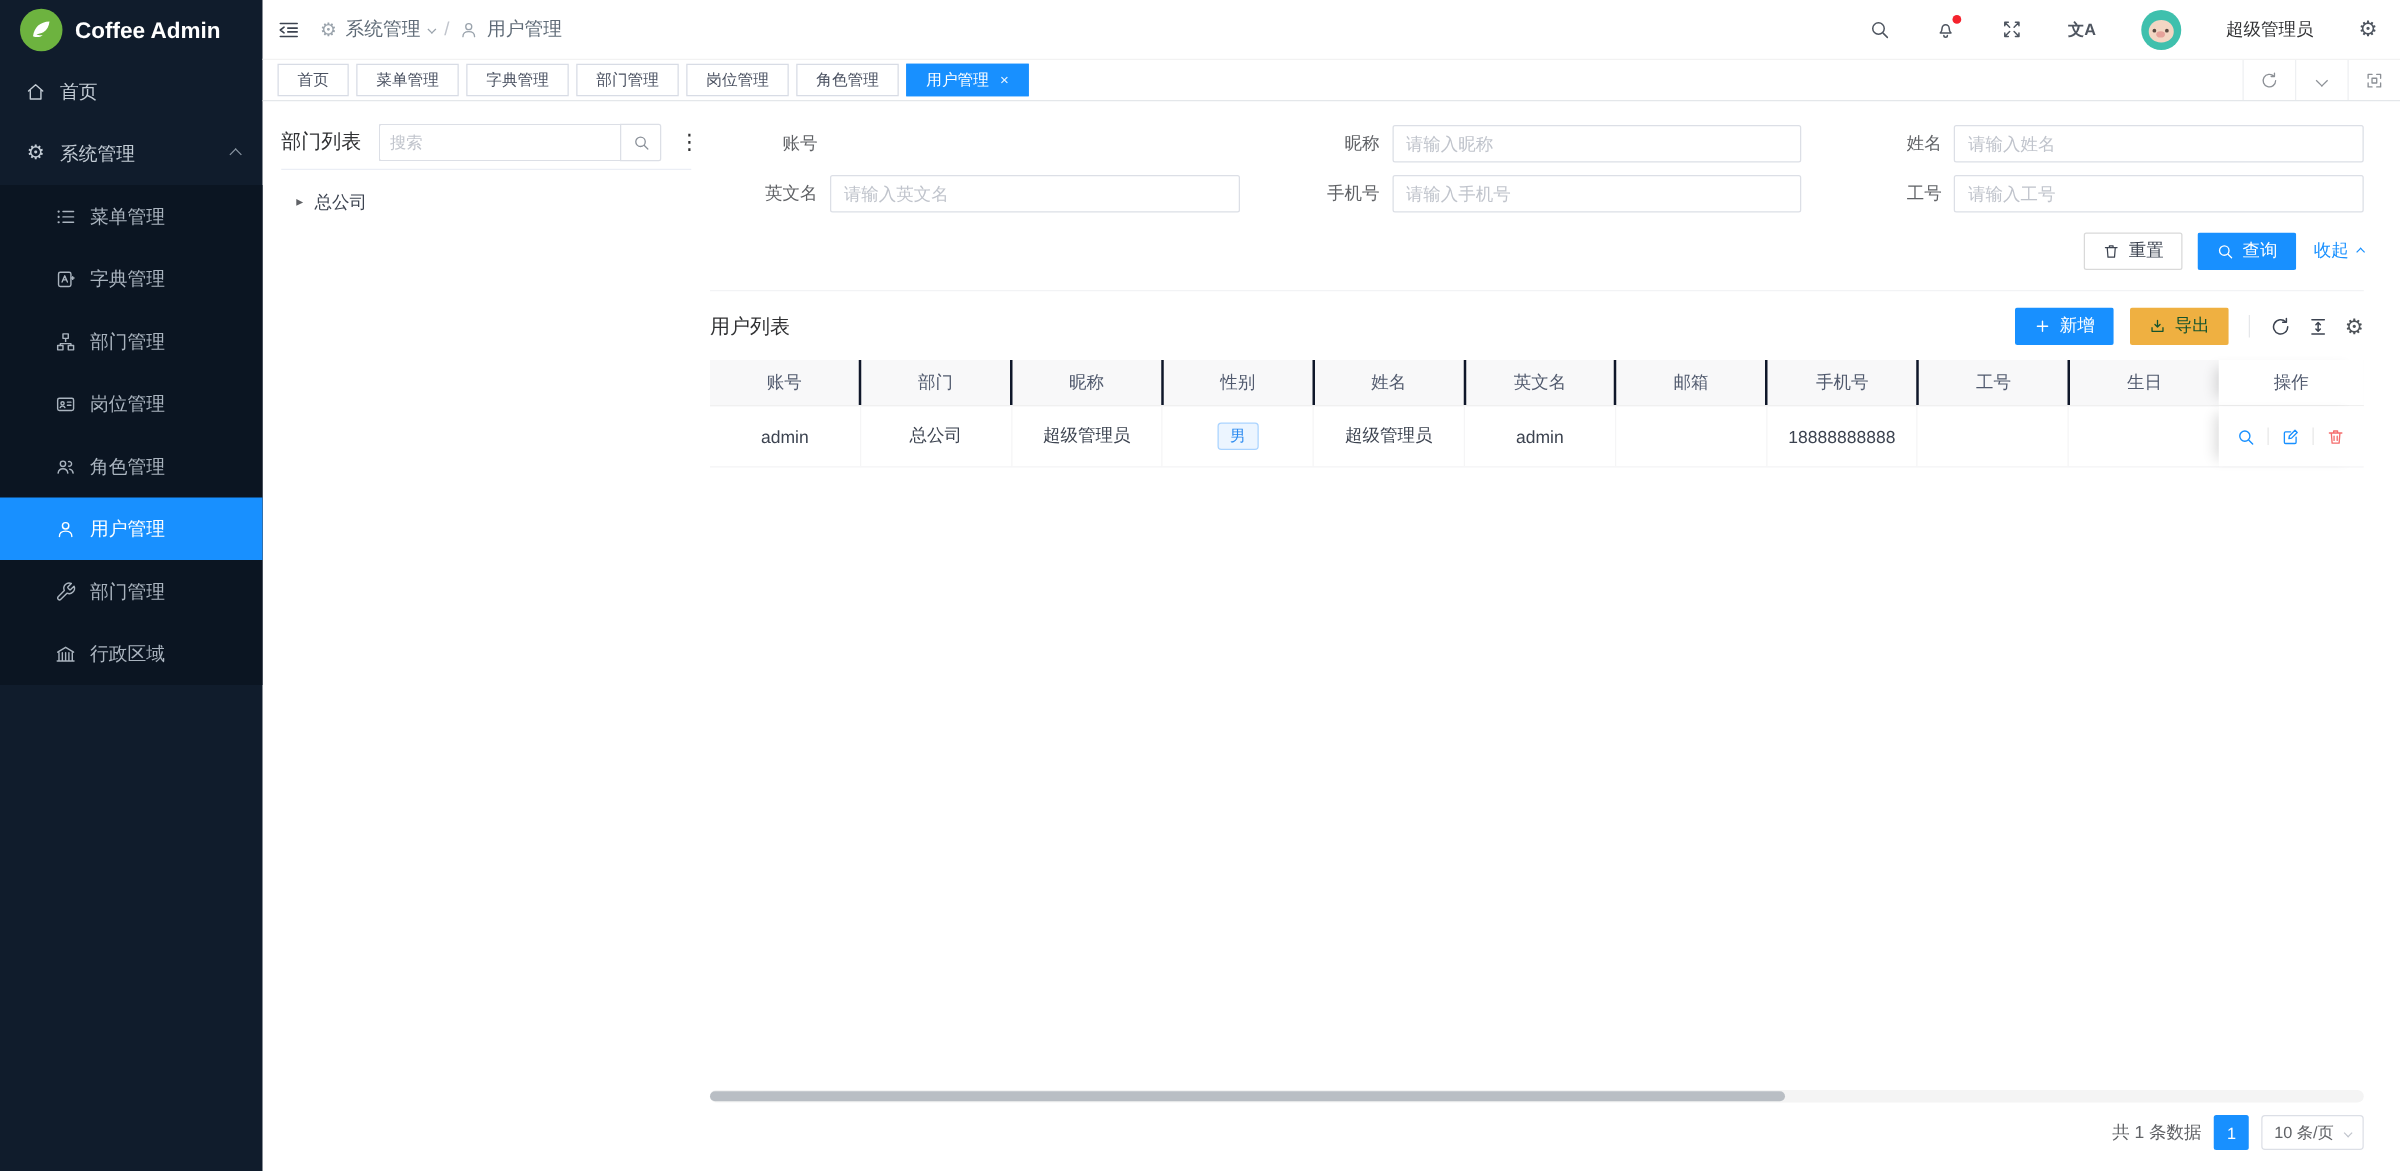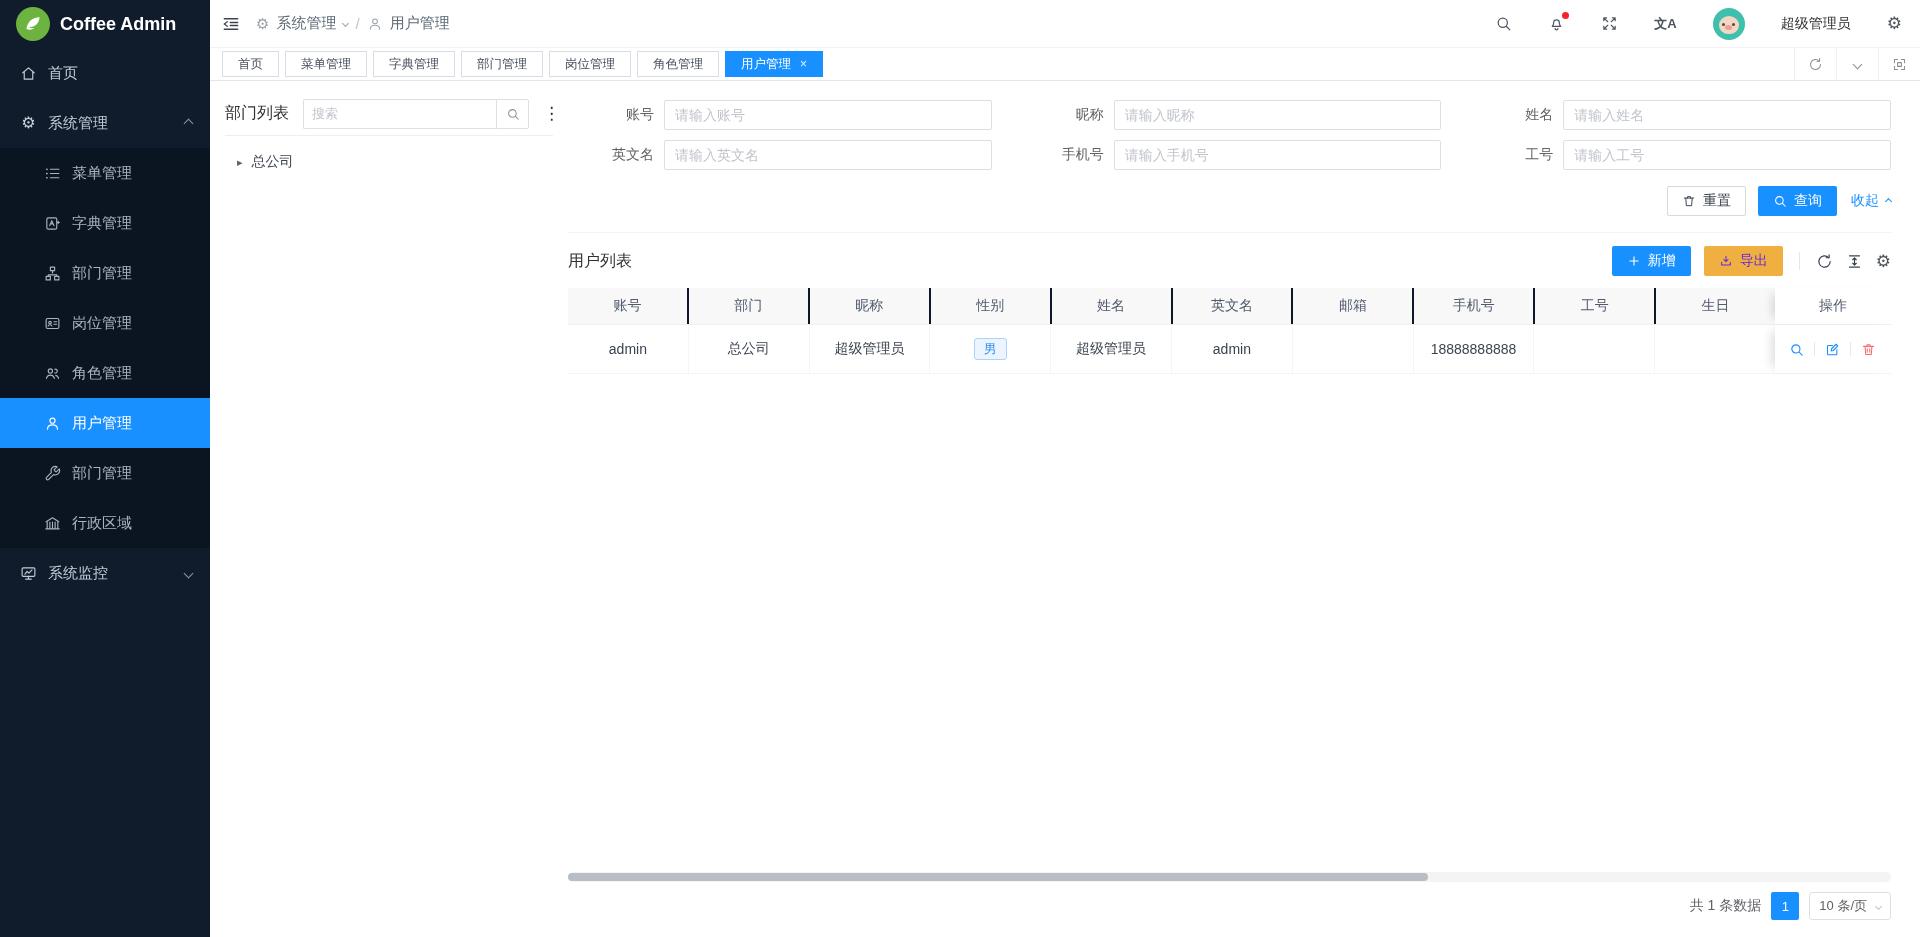--- a/index.html
+++ b/index.html
@@ -90,21 +90,21 @@
   .field label{width:96px;flex-shrink:0;text-align:right;padding-right:10px;color:#606266;white-space:nowrap}
   .field input{flex:1;min-width:0;height:30px;border:1px solid #dcdfe6;border-radius:2px;padding:0 10px;
     font-size:14px;outline:none;color:#333}
   .field input::placeholder{color:#c0c4cc}
   .factions{display:flex;justify-content:flex-end;align-items:center;gap:12px;margin-top:16px}
   .btn{height:30px;display:inline-flex;align-items:center;gap:7px;padding:0 14px;border-radius:2px;
     font-size:14px;cursor:pointer;border:1px solid transparent;white-space:nowrap}
   .btn .i{width:14px;height:14px}
   .btn-plain{background:#fff;border-color:#d9d9d9;color:#3c4350}
   .btn-primary{background:#1890ff;color:#fff}
-  .btn-warn{background:#efb041;color:#6d28d9}
+  .btn-warn{background:#efb041;color:#14532d}
   .link-collapse{color:#1890ff;display:inline-flex;align-items:center;gap:7px;cursor:pointer;margin-left:2px}
 
   .table-card{flex:1;display:flex;flex-direction:column;margin-top:13px;min-height:0}
   .tbl-toolbar{display:flex;align-items:center;justify-content:space-between;margin-bottom:12px}
   .tbl-title{font-size:16px;color:#303133}
   .tbl-actions{display:flex;align-items:center;gap:13px;color:#4e5358}
   .tool-sep{width:1px;height:18px;background:#e5e7ea;margin:0 3px}
   .tool-icon{display:flex;cursor:pointer;color:#3c4350}
   .tool-icon .i{width:17px;height:17px}
   .tool-gear{font-size:17px;line-height:1;cursor:pointer}
@@ -217,29 +217,20 @@
           <span>部门管理</span>
         </div>
         <div class="menu-item">
           <svg class="i" viewBox="0 0 24 24" fill="none" stroke="currentColor" stroke-width="1.6" stroke-linecap="round" stroke-linejoin="round">
               <path d="M3 9.5L12 4l9 5.5M4.5 10v8.5M8.3 10v8.5M12 10v8.5M15.7 10v8.5M19.5 10v8.5M2.5 19.5h19"></path>
             </svg>
           <span>行政区域</span>
         </div>
       </div>
 
-      <div class="menu-item">
-        <svg class="i" viewBox="0 0 24 24" fill="none" stroke="currentColor" stroke-width="1.6" stroke-linecap="round" stroke-linejoin="round">
-            <rect x="3" y="4" width="18" height="12" rx="1.5"></rect>
-            <path d="M7 13l3-4 2.5 2.5L17 7M12 16v3M8 20h8"></path>
-          </svg>
-        <span>系统监控</span>
-        <span class="spacer"></span>
-        <span class="chev down" style="color:#8a96a3"></span>
-      </div>
     </nav>
   </aside>
 
   <div class="main">
 
     <header class="navbar">
       <div class="nav-left">
         <span class="fold">
           <svg class="i" viewBox="0 0 24 24" fill="none" stroke="currentColor" stroke-width="1.7" stroke-linecap="round" stroke-linejoin="round">
               <path d="M3 5h18M11 10h10M11 14h10M3 19h18M7 9l-4 3 4 3"></path>
@@ -348,21 +339,20 @@
           </div>
         </div>
       </section>
 
       <section class="right-col">
 
         <div class="filter">
           <div class="fgrid">
             <div class="field">
               <label>账号</label>
-              <input placeholder="请输入账号" style="">
             </div>
             <div class="field">
               <label>昵称</label>
               <input placeholder="请输入昵称" style="">
             </div>
             <div class="field">
               <label>姓名</label>
               <input placeholder="请输入姓名" style="">
             </div>
             <div class="field">

